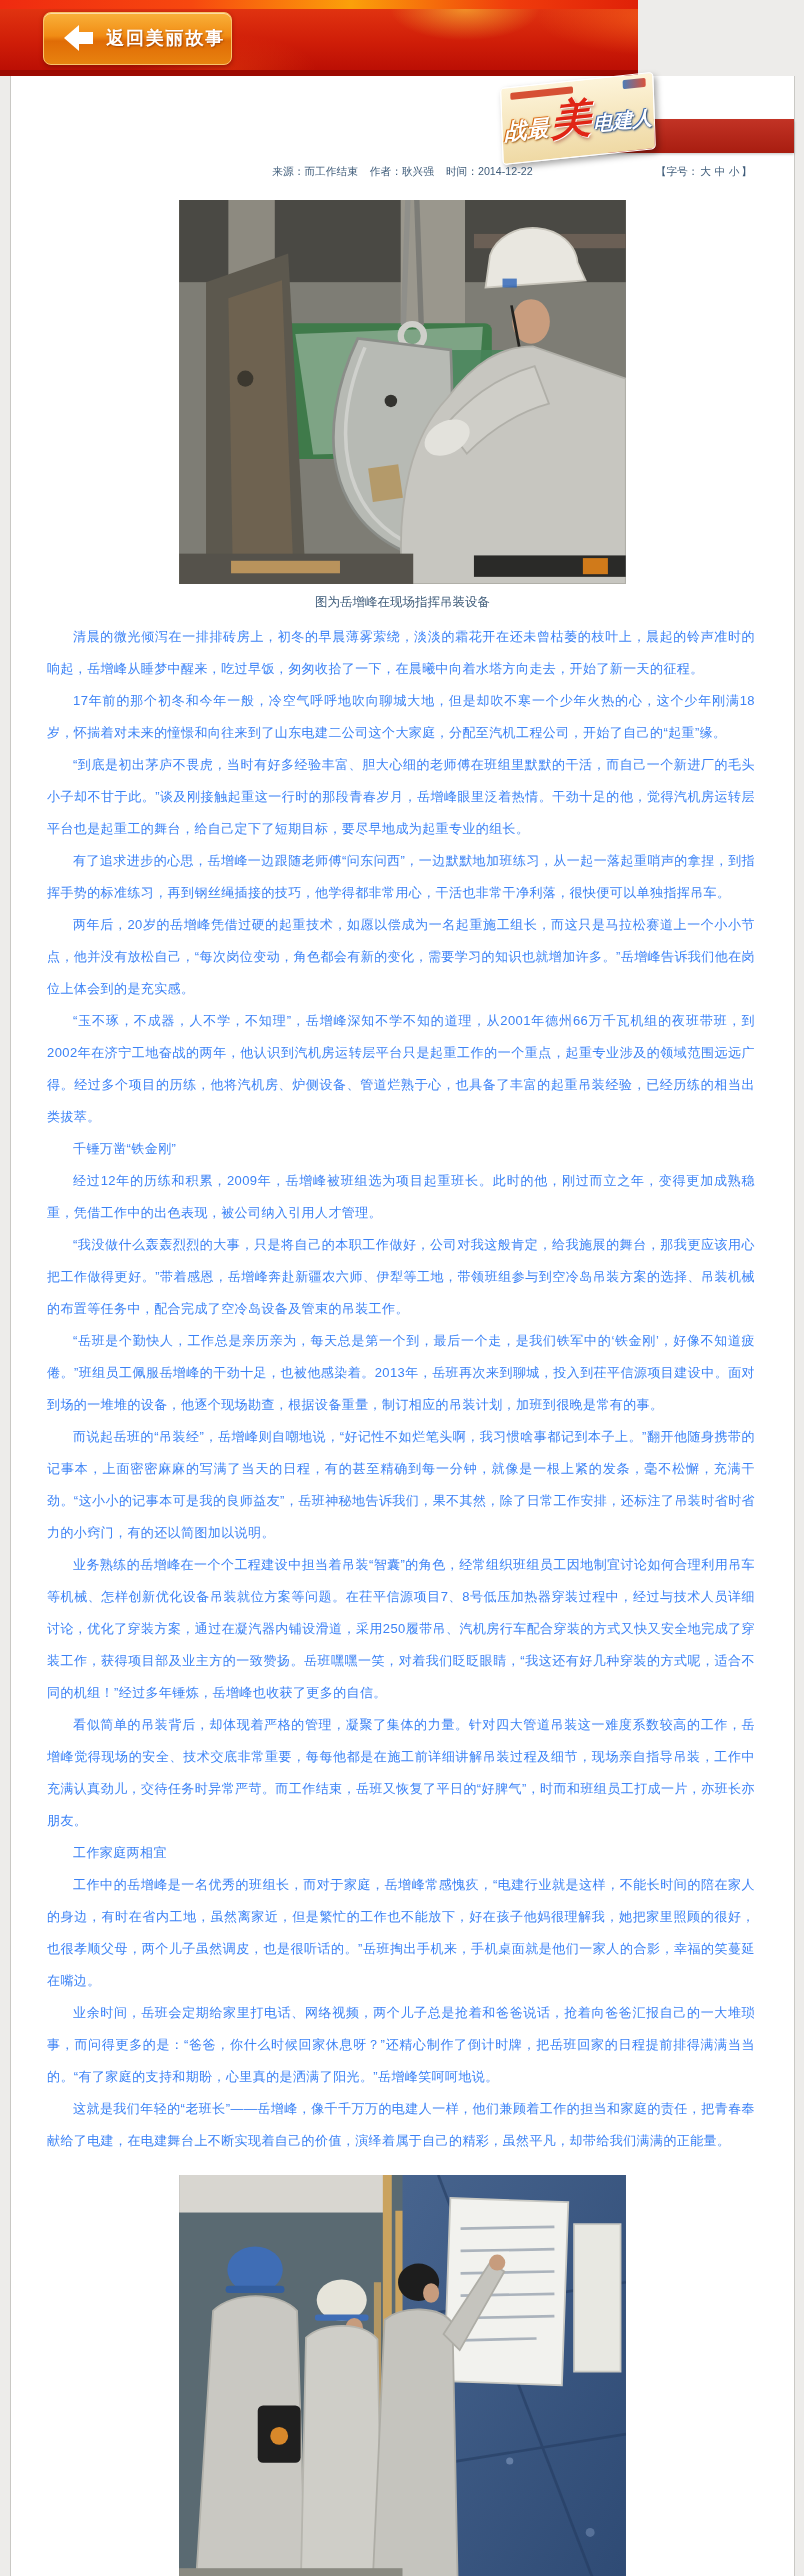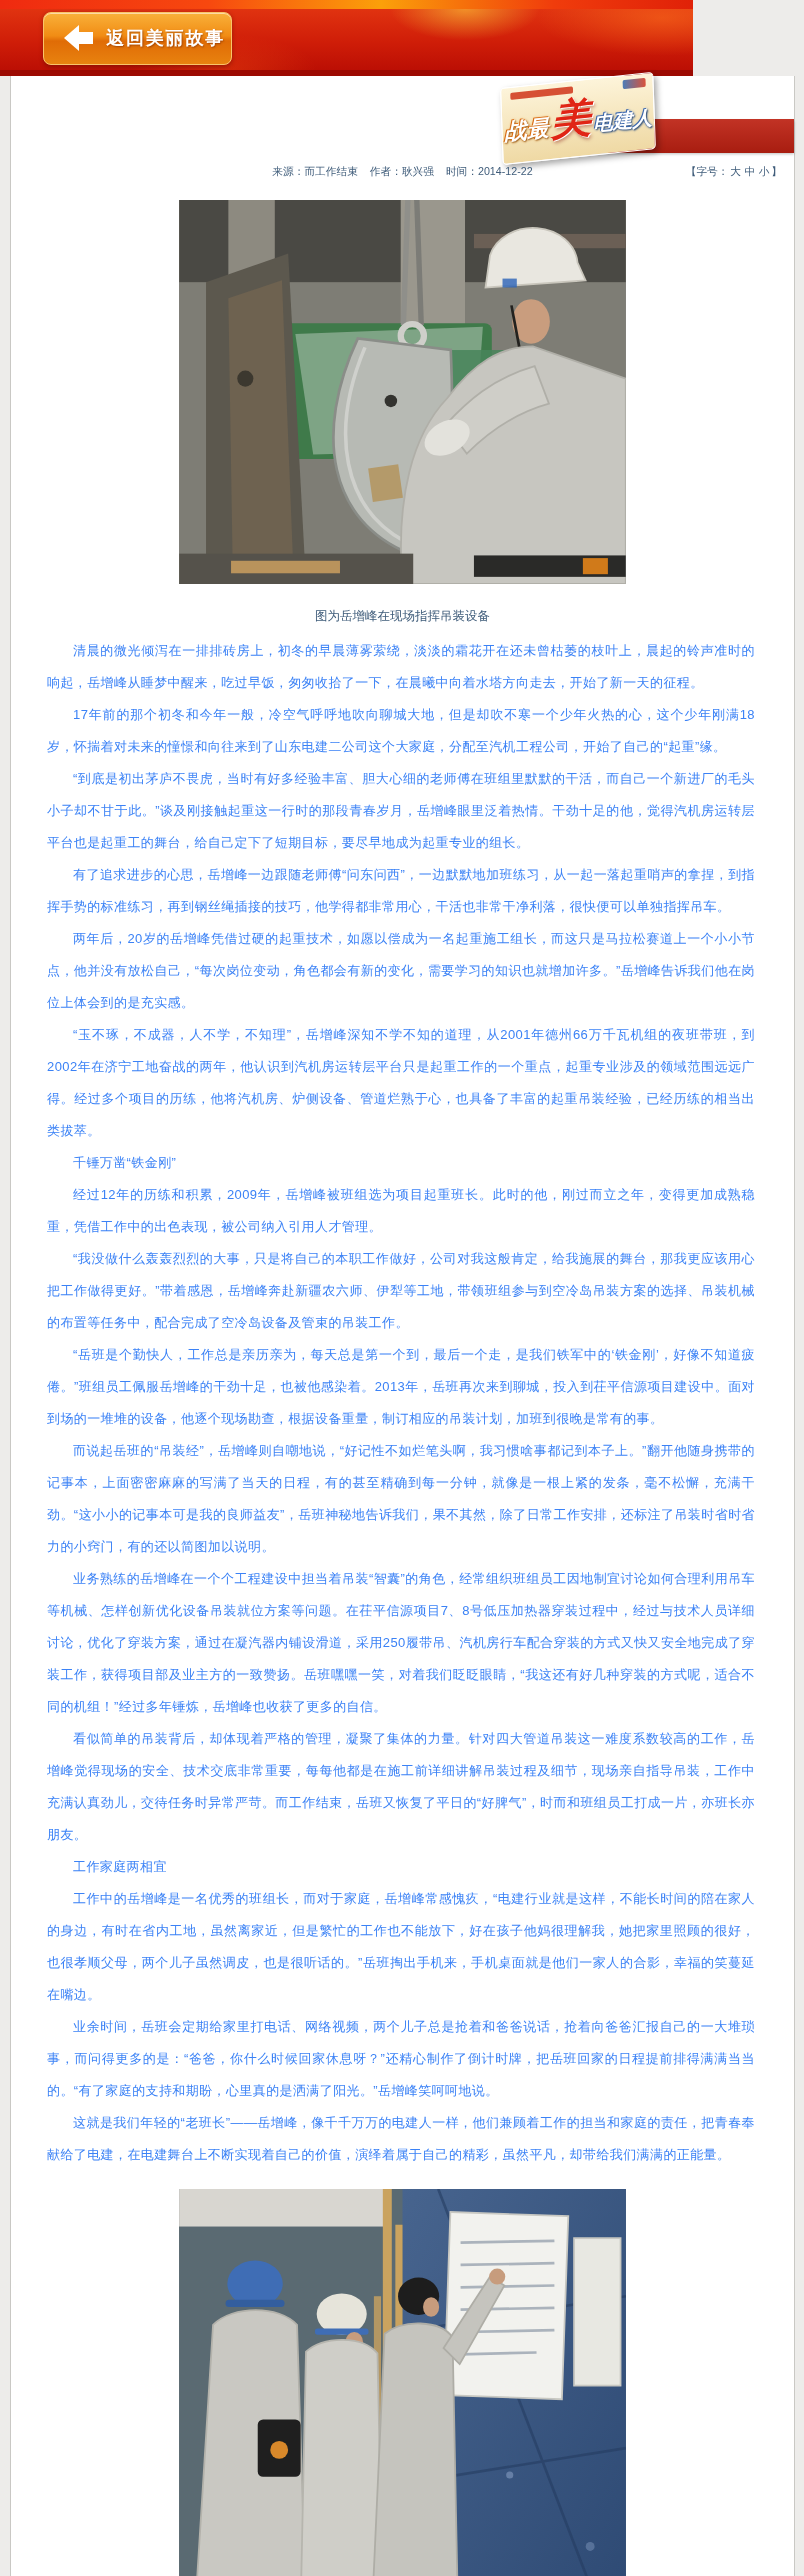--- a/index.html
+++ b/index.html
@@ -1,20 +1,20 @@
 <!DOCTYPE html>
 <html style="font-size:14.3px"><head>
 <meta charset="utf-8">
 <style>
   * { margin:0; padding:0; box-sizing:border-box; }
   html,body { background:#edecea; font-family:"Liberation Sans", sans-serif; }
   body { width:805px; margin:0 auto; }
 
   
-  .hdr { position:relative; height:76px; width:693px; }
+  .hdr { position:relative; height:76px; width:638px; }
   .hdr-top { height:9px; background:linear-gradient(90deg,#ef2a10,#f7480f 30%,#fba00a 55%,#f03c0c 80%,#e02108); }
   .hdr-main { height:61px;
     background:
       radial-gradient(107px 45px at 465px 0px, rgba(255,220,60,.55), rgba(255,220,60,0) 70%),
       radial-gradient(179px 54px at 662px 9px, rgba(255,120,30,.5), rgba(255,120,30,0) 70%),
       radial-gradient(134px 54px at 224px 63px, rgba(255,90,20,.35), rgba(255,90,20,0) 70%),
       linear-gradient(180deg,#e03310,#cf1d08 55%,#bb0f04);
   }
   .hdr-bottom { height:6.3px; background:#9c0a02; }
   .back-btn { position:absolute; left:43px; top:11.6px; width:189px; height:53px;
@@ -47,27 +47,27 @@
   .campaign-logo .tinymark { position:absolute; top:3.6px; right:7.2px; width:23px; height:9px; background:linear-gradient(90deg,#1f5fb0,#d12a14); border-radius:1.8px; opacity:.8; }
   .logo-txt { font-weight:bold; font-style:italic; display:flex; align-items:baseline; }
   .logo-z { font-size:22.4px; color:#fff; text-shadow:-0.9px -0.9px 0 #d96b12, 0.9px 0.9px 1.8px #8a4a08, 0 0 2.7px #e8821c; }
   .logo-mei { font-size:41px; color:#e02515; text-shadow:0.9px 0.9px 0 #fff, 1.8px 2.7px 3.6px rgba(120,0,0,.4); margin:0 1.8px; }
   .logo-d { font-size:19.7px; color:#fff; text-shadow:-0.9px -0.9px 0 #3a66ad, 0.9px 0.9px 1.8px #20406e, 0 0 2.7px #4a76bd; }
 
   
   .art-title { text-align:center; color:#1a3668; font-size:25px; font-weight:bold; letter-spacing:0.9px; margin:12.5px 0 16px; }
   .meta-row { position:relative; text-align:center; font-size:10.7px; color:#3f5c7a; height:19.7px; line-height:19.7px; }
   .meta-row .gap { display:inline-block; width:9px; }
-  .fontsize-widget { position:absolute; right:12px; top:0; color:#3f5c7a; }
+  .fontsize-widget { position:absolute; right:42px; top:0; color:#3f5c7a; }
   .fontsize-widget a { color:#3f5c7a; text-decoration:none; margin:0 1.8px; cursor:pointer; }
 
   
   figure.photo { margin:18px auto 0; text-align:center; }
   .photo-frame { margin:0 auto; display:block; background:#888; }
-  figcaption { font-size:12.5px; color:#3f5c7a; line-height:27px; margin-top:19px; }
+  figcaption { font-size:12.5px; color:#3f5c7a; line-height:27px; margin-top:5px; }
 
   
   .art-body { padding:5.4px 39px 0 36px; }
   .para { font-size:13px; color:#3b82f6; line-height:32px; text-indent:2em; letter-spacing:0.4px; text-align:justify; }
   .subhead { font-weight:normal; }
 </style>
 </head>
 <body>
 
 <div class="hdr">

